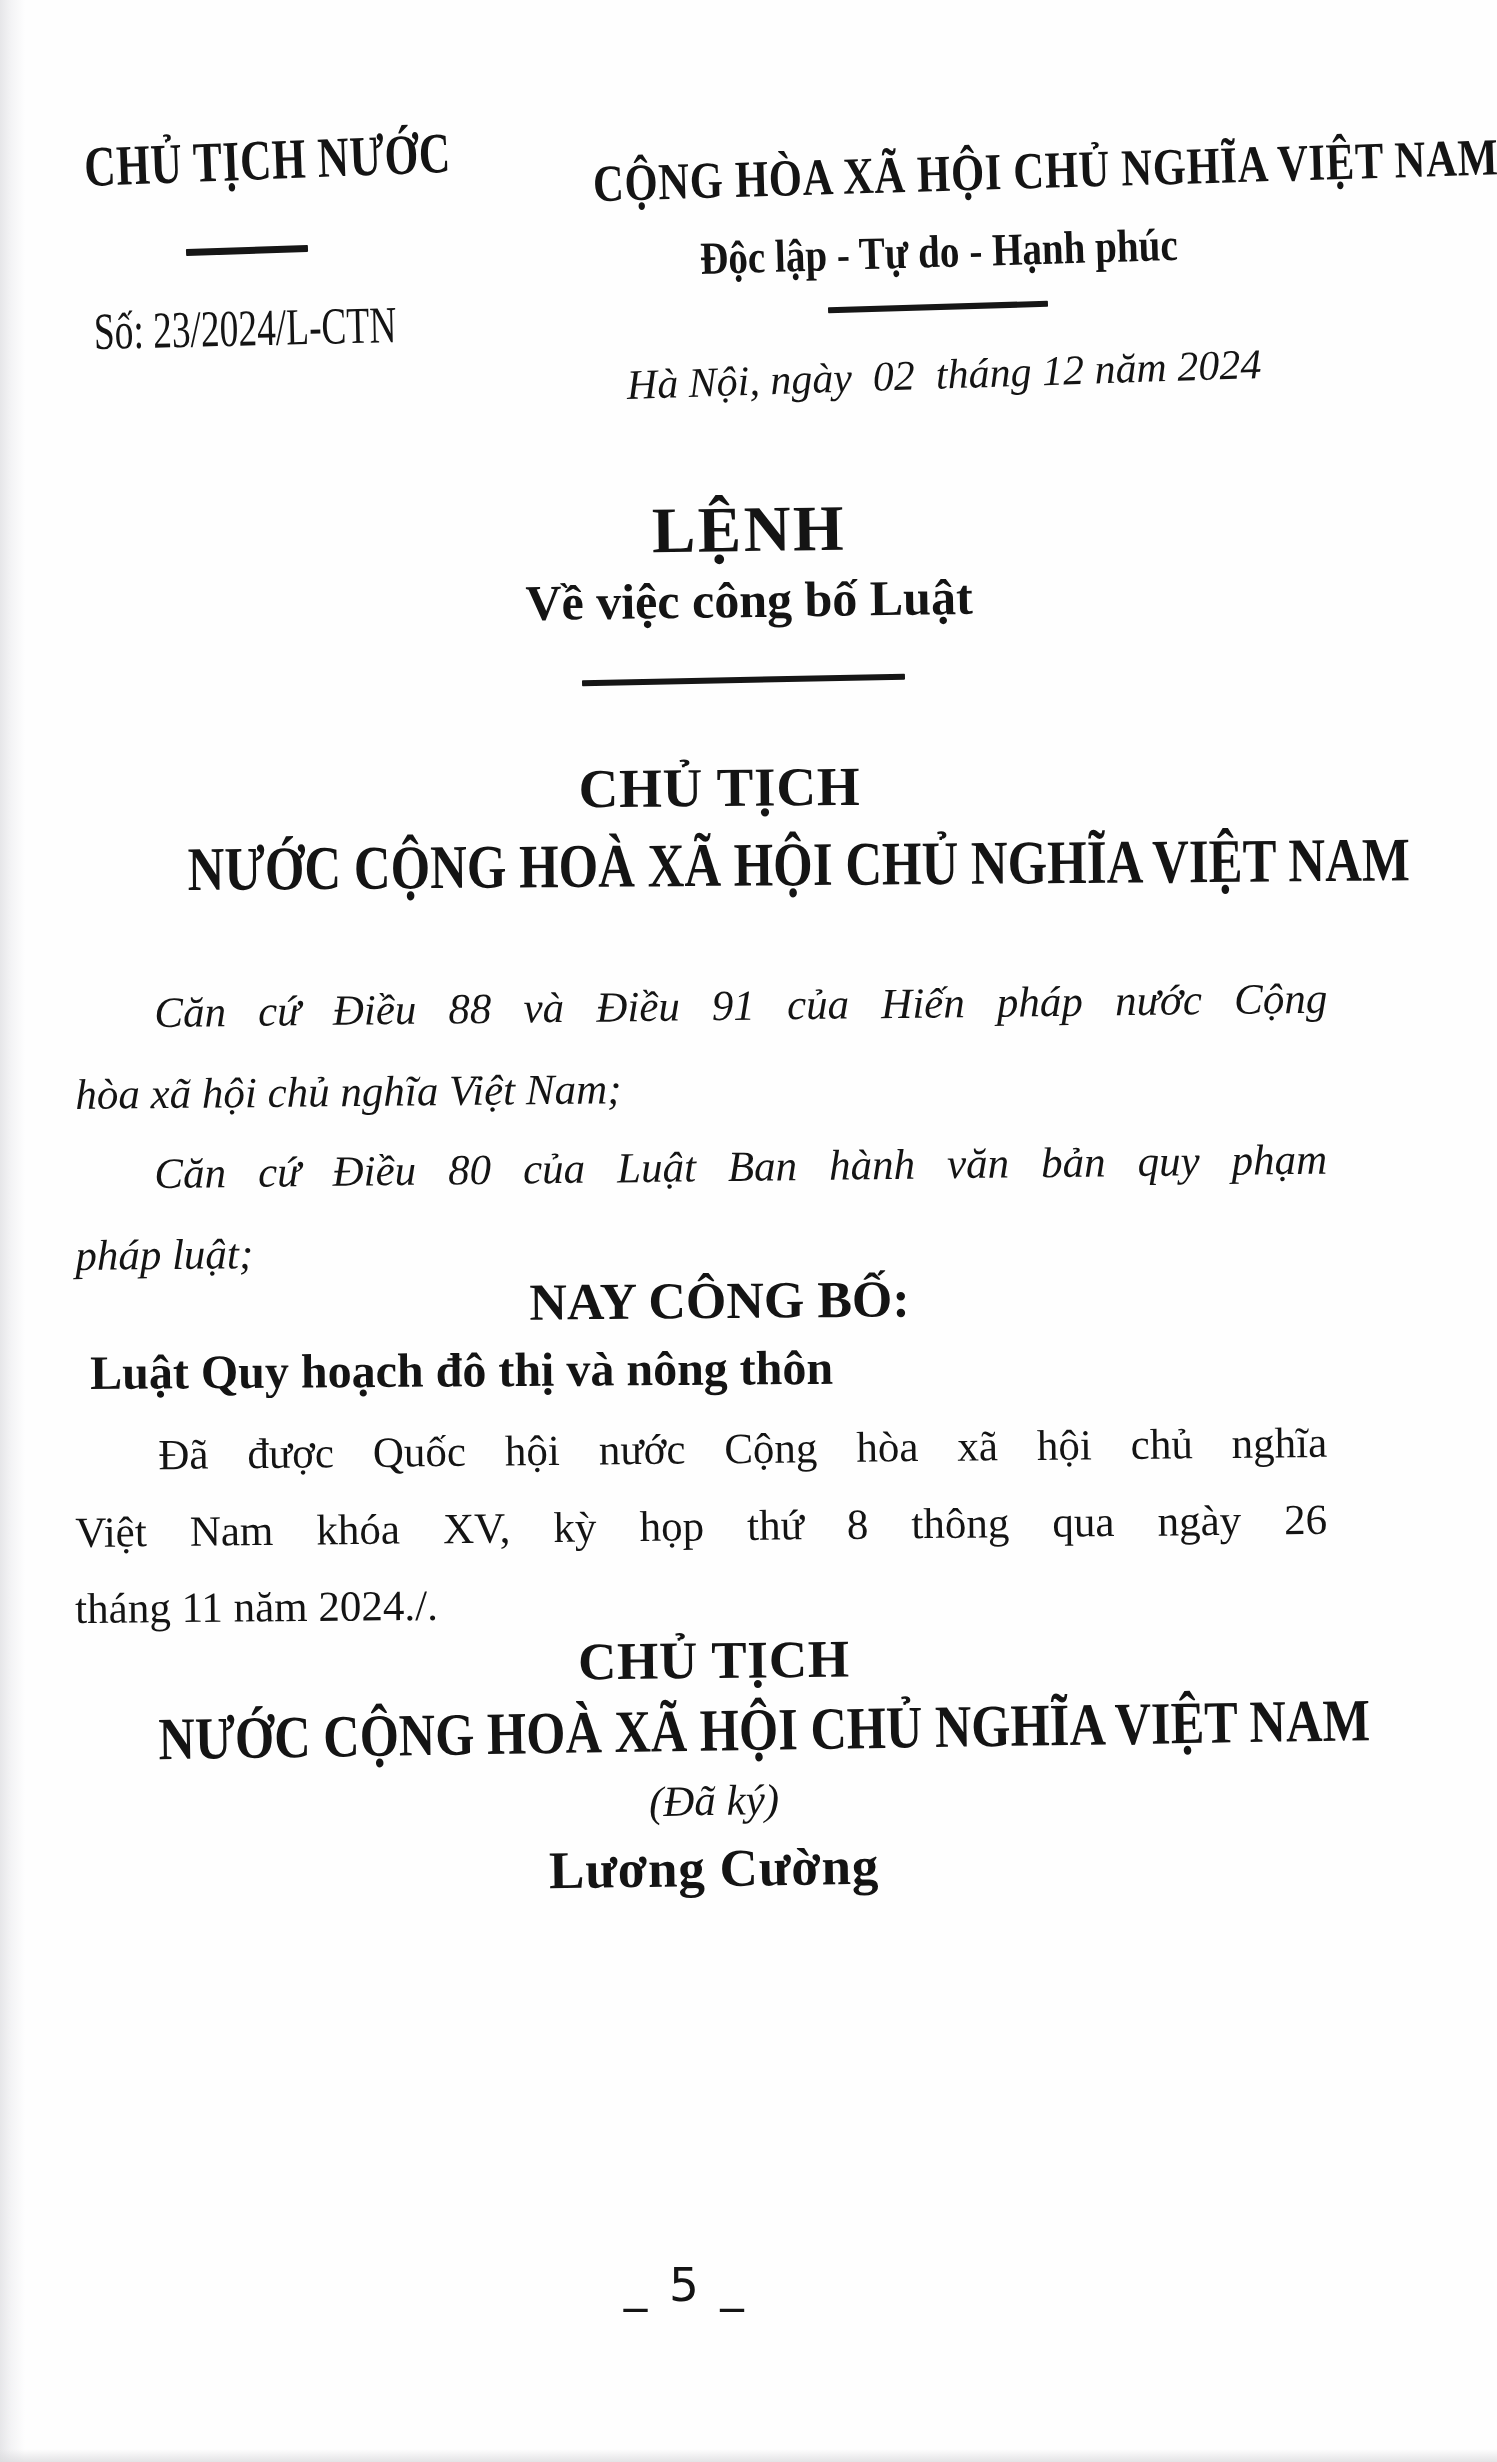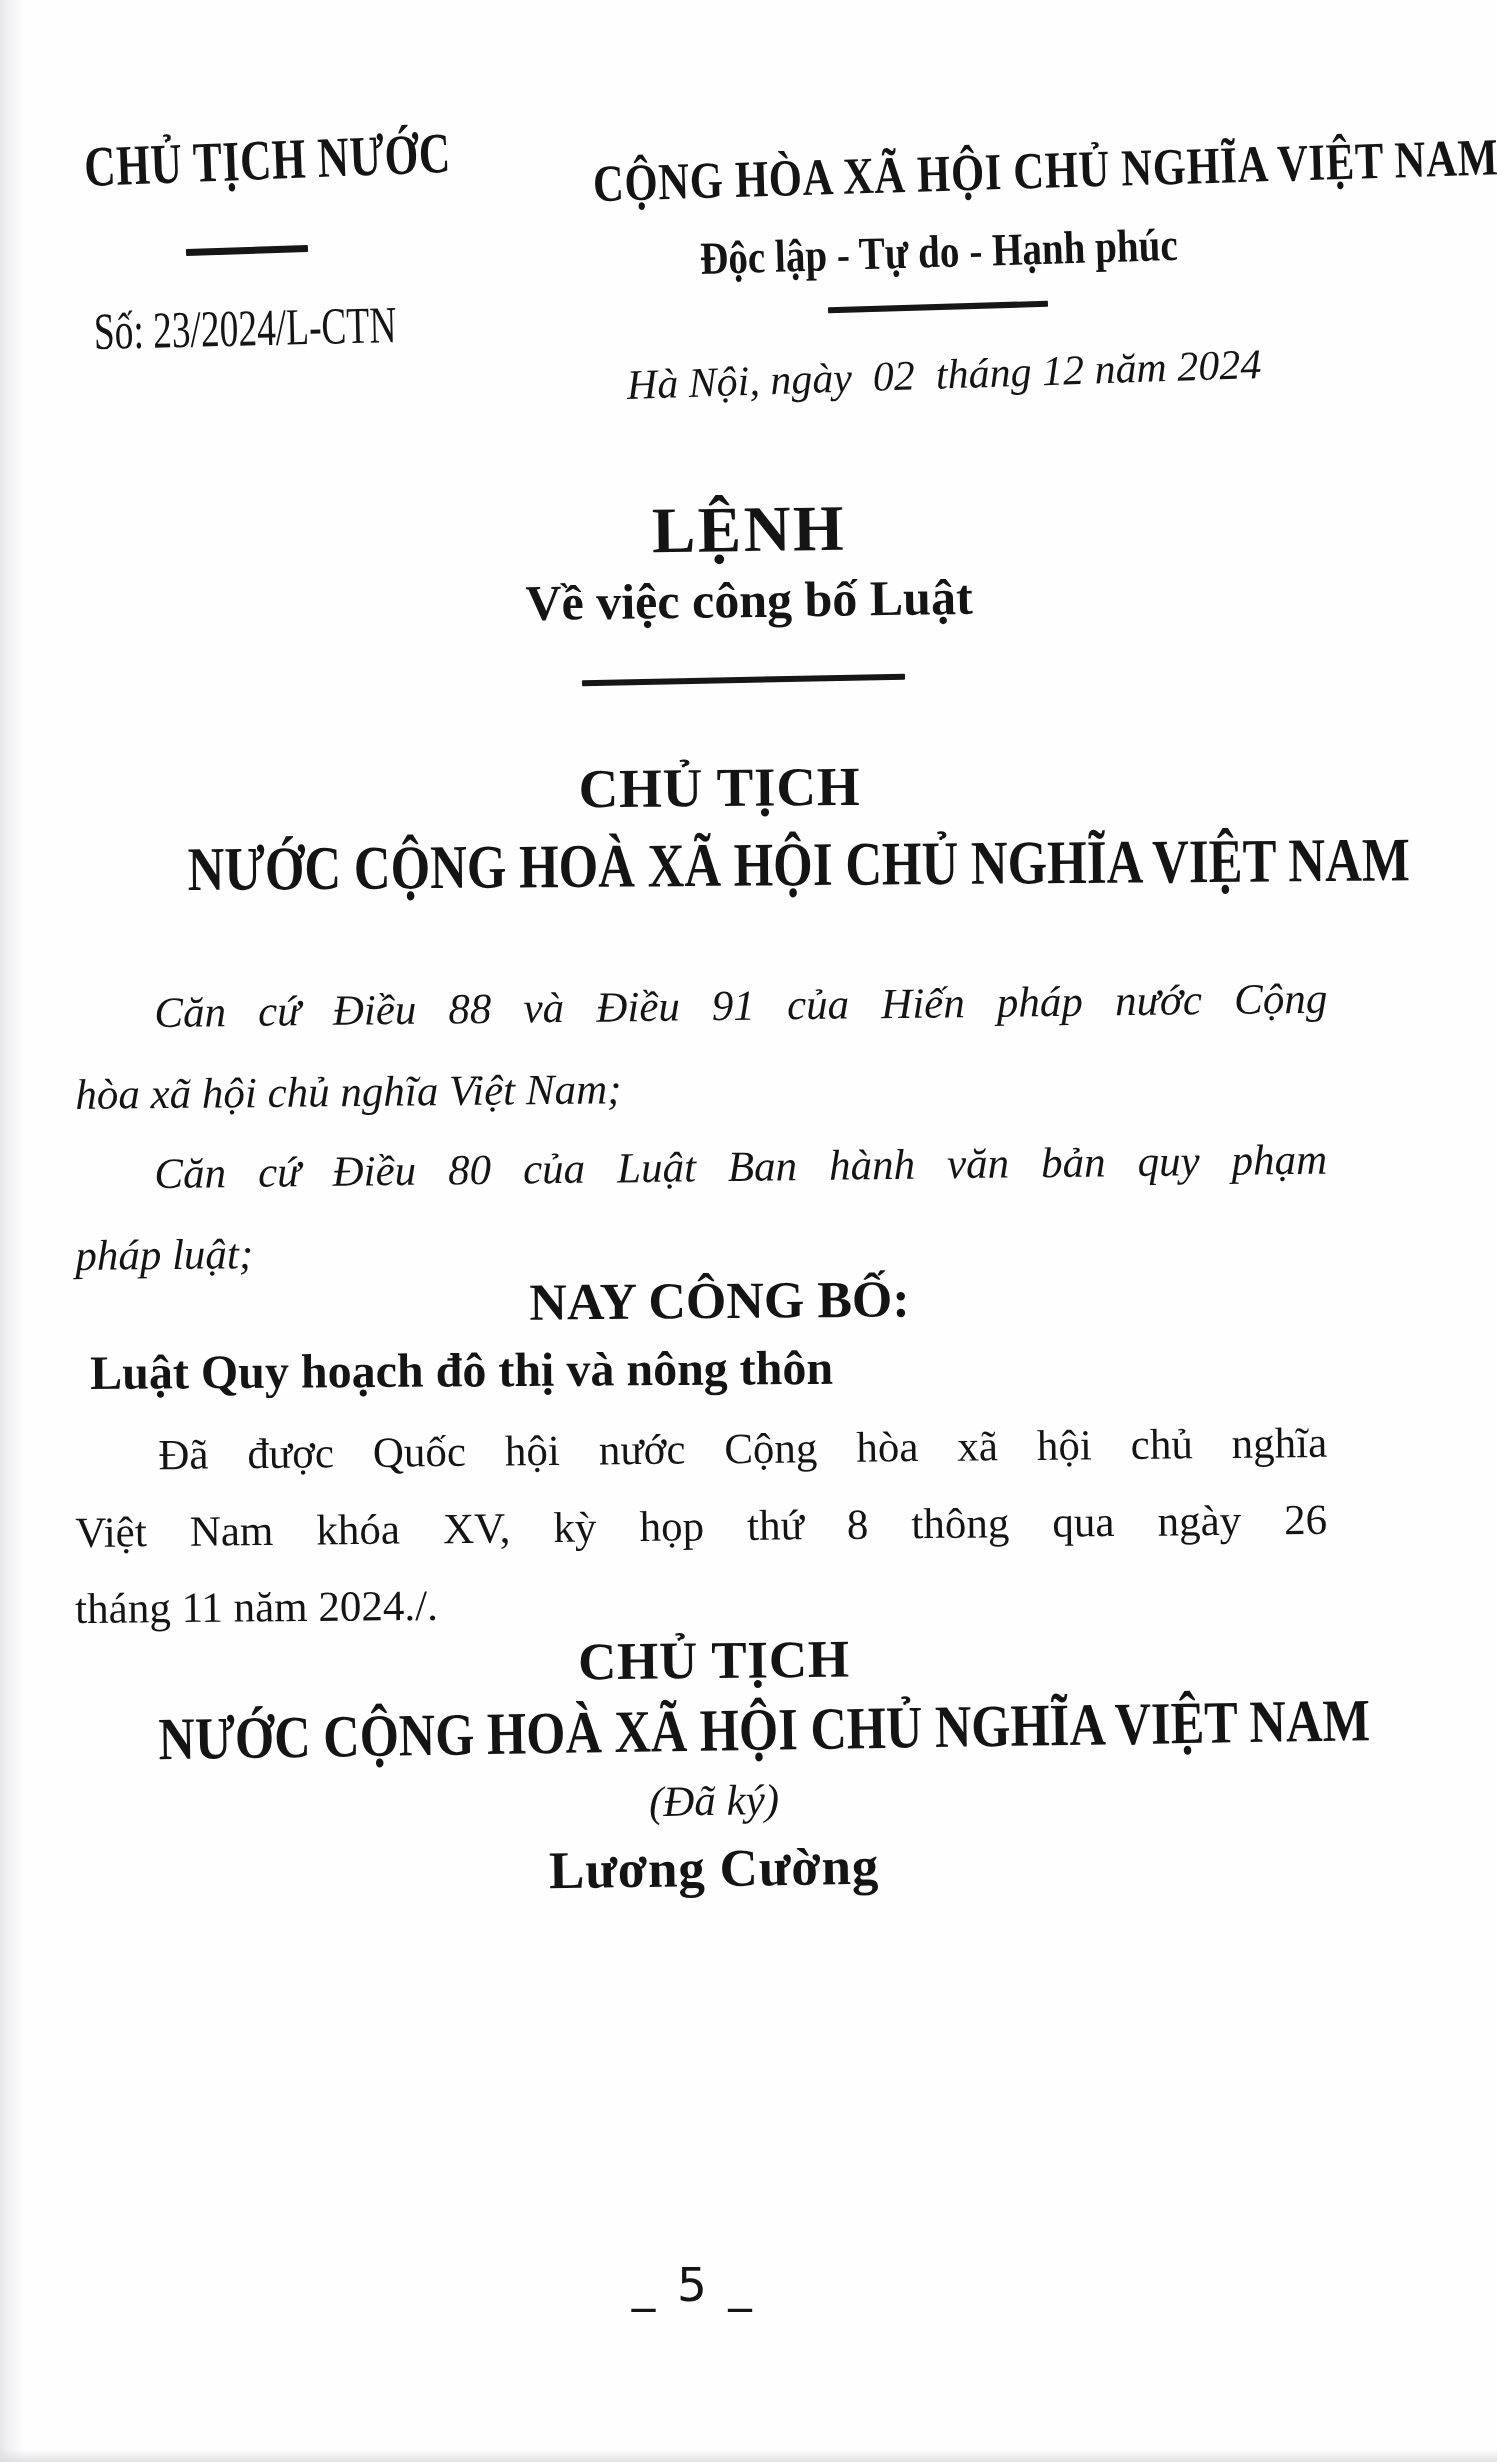--- a/index.html
+++ b/index.html
@@ -26,21 +26,21 @@
   .bold{font-weight:bold;}
   .italic{font-style:italic;}
   .center{text-align:center;}
   .just{
     white-space:normal;
     text-align:justify;
     -moz-text-align-last:justify;
     text-align-last:justify;
   }
   .rule{position:absolute;background:#161616;border-radius:0.8px;}
-  .sans{font-family:"DejaVu Sans","Liberation Sans",sans-serif;margin-left:8px;}
+  .sans{font-family:"DejaVu Sans","Liberation Sans",sans-serif;}
 
   
   .org           {left:83px;top:131px;font-size:57px;transform:rotate(-2.2deg) scaleX(.76);transform-origin:left top;letter-spacing:0.8px;}
   .rule-left     {left:186px;top:247px;width:122px;height:6.7px;transform:rotate(-2deg);}
   .doc-number    {left:93px;top:299px;font-size:52px;transform:rotate(-1.3deg) scaleX(.72);transform-origin:left top;}
   .country       {left:516px;top:141px;width:844px;font-size:52px;transform:rotate(-1.7deg) scaleX(.82);transform-origin:center top;letter-spacing:0.8px;}
   .motto         {left:516px;top:223px;width:844px;font-size:46px;transform:rotate(-1.7deg) scaleX(.85);transform-origin:center top;}
   .rule-right    {left:828px;top:304px;width:220px;height:5.8px;transform:rotate(-1.7deg);}
   .dateline      {left:626px;top:359px;font-size:42px;transform:rotate(-1.9deg);transform-origin:left top;white-space:pre;}
   .title-main    {left:22.5px;top:489px;width:1452px;font-size:65px;letter-spacing:2.5px;transform:rotate(-.8deg);}

